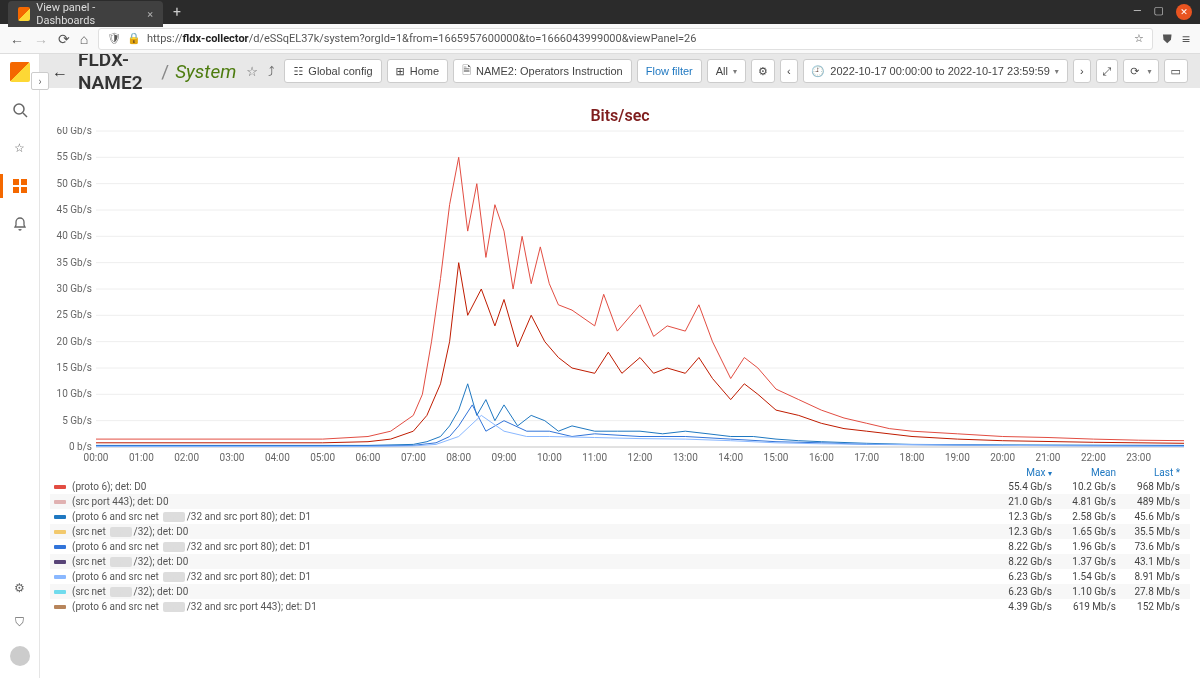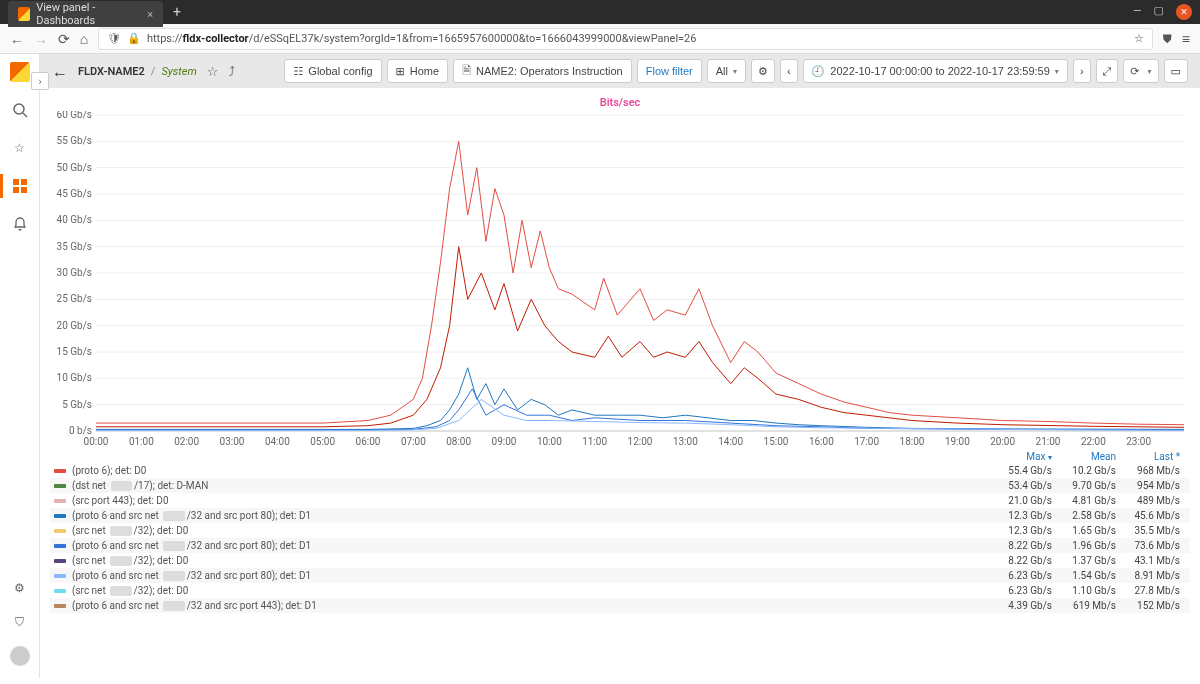--- a/index.html
+++ b/index.html
@@ -21,30 +21,30 @@
 .sidebar { width: 40px; background: #fff; border-right: 1px solid #e5e5e5; display: flex; flex-direction: column; align-items: center; padding-top: 8px; gap: 18px; position: relative; }
 .sidebar .logo { width: 20px; height: 20px; background: linear-gradient(135deg,#f46800 50%,#fdd835 50%); border-radius: 2px; }
 .sidebar .icon { width: 20px; height: 20px; color: #666; display: flex; align-items: center; justify-content: center; cursor: pointer; }
 .sidebar .icon.active-dash { color: #f46800; }
 .sidebar .icon.active-dash::before { content: ""; position: absolute; left: 0; width: 3px; height: 24px; background: #f46800; }
 .sidebar-bottom { margin-top: auto; display: flex; flex-direction: column; gap: 14px; padding-bottom: 12px; align-items: center; }
 .expand-btn { position: absolute; top: 18px; right: -10px; width: 18px; height: 18px; background: #fff; border: 1px solid #ccc; border-radius: 2px; font-size: 10px; display: flex; align-items: center; justify-content: center; color: #666; cursor: pointer; }
 .content { flex: 1; display: flex; flex-direction: column; overflow: hidden; }
 .topbar { background: #e8e8e8; height: 34px; display: flex; align-items: center; padding: 0 12px; gap: 10px; }
 .back-arrow { font-size: 16px; color: #333; cursor: pointer; }
-.breadcrumb { font-size: 11px; color: #333; font-weight: 600; display: flex; gap: 6px; align-items: center; }
+.breadcrumb { font-size: 19px; color: #333; font-weight: 600; display: flex; gap: 6px; align-items: center; }
 .breadcrumb .sep { color: #888; font-weight: 400; }
 .breadcrumb .sub { color: #4d7c0f; font-weight: 400; font-style: italic; }
 .star-btn, .share-btn { color: #666; cursor: pointer; font-size: 13px; }
 .toolbar-right { margin-left: auto; display: flex; gap: 5px; align-items: center; }
 .btn { background: #fff; border: 1px solid #ccc; border-radius: 3px; height: 24px; padding: 0 8px; display: flex; align-items: center; gap: 5px; font-size: 11px; color: #444; cursor: pointer; white-space: nowrap; }
 .btn.blue { color: #1f78c1; }
 .btn .caret { font-size: 8px; opacity: .7; }
 .btn.icon-only { padding: 0 6px; }
-.panel-title { text-align: center; font-size: 11px; font-weight: 600; color: #ec4899; padding: 8px 0 2px; }
+.panel-title { text-align: center; font-size: 16px; font-weight: 600; color: #7f1d1d; padding: 18px 0 2px; }
 .chart-area { flex: 1; display: flex; flex-direction: column; padding: 0 10px 4px 10px; min-height: 0; }
 .chart-box { position: relative; height: 338px; }
 .chart-box svg { width: 100%; height: 100%; }
 .axis-label { font-size: 10px; fill: #666; }
 .grid-line { stroke: #eee; stroke-width: 1; }
 .x-axis-line { stroke: #ccc; }
 .legend-header { display: flex; font-size: 10px; color: #1f78c1; padding: 2px 10px 1px 4px; }
 .legend-header .spacer { flex: 1; }
 .legend-header .col { width: 64px; text-align: right; cursor: pointer; }
 .legend-rows { overflow-y: auto; }
@@ -233,27 +233,20 @@
       </div>
       <div class="legend-rows" id="legend-rows">
           <div class="legend-row">
             <span class="swatch" style="background:#e24d42"></span>
             <span class="legend-label">(proto 6); det: D0</span>
             <span class="legend-val">55.4 Gb/s</span>
             <span class="legend-val">10.2 Gb/s</span>
             <span class="legend-val">968 Mb/s</span>
           </div>
           <div class="legend-row">
-            <span class="swatch" style="background:#508642"></span>
-            <span class="legend-label">(dst net <span class="redacted">xxx</span>/17); det: D-MAN</span>
-            <span class="legend-val">53.4 Gb/s</span>
-            <span class="legend-val">9.70 Gb/s</span>
-            <span class="legend-val">954 Mb/s</span>
-          </div>
-          <div class="legend-row">
             <span class="swatch" style="background:#e0b1b1"></span>
             <span class="legend-label">(src port 443); det: D0</span>
             <span class="legend-val">21.0 Gb/s</span>
             <span class="legend-val">4.81 Gb/s</span>
             <span class="legend-val">489 Mb/s</span>
           </div>
           <div class="legend-row">
             <span class="swatch" style="background:#1f78c1"></span>
             <span class="legend-label">(proto 6 and src net <span class="redacted">xxx</span>/32 and src port 80); det: D1</span>
             <span class="legend-val">12.3 Gb/s</span>

